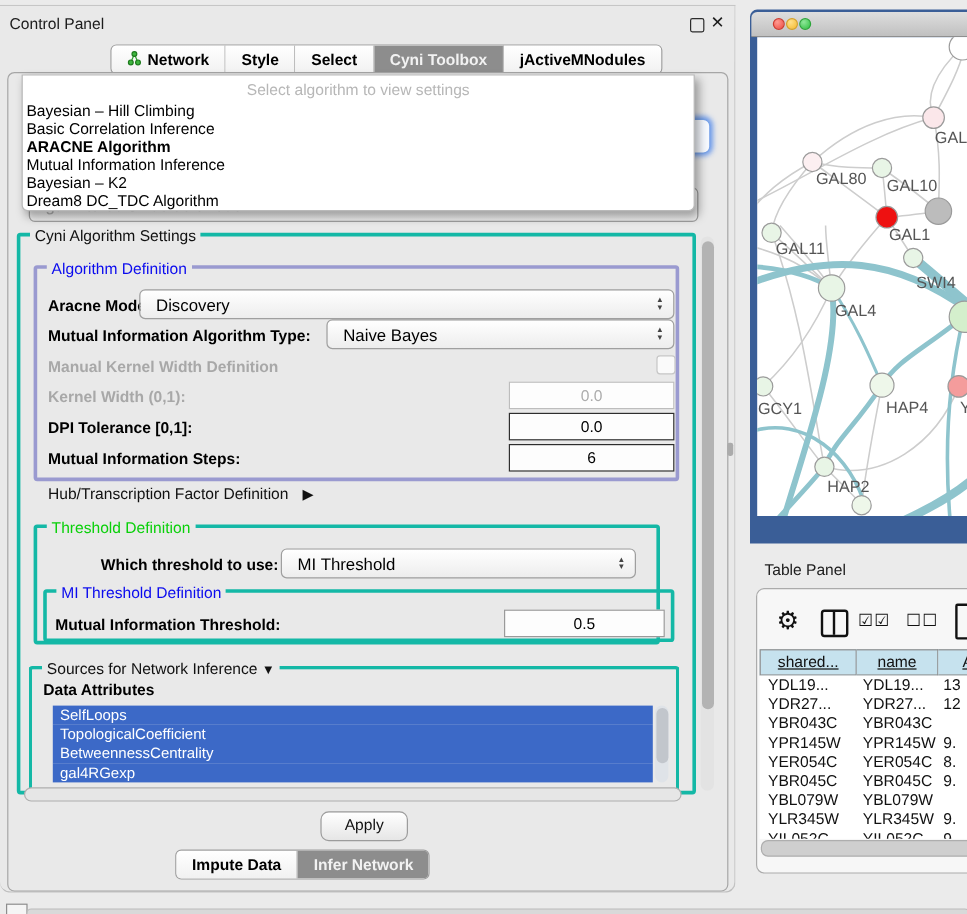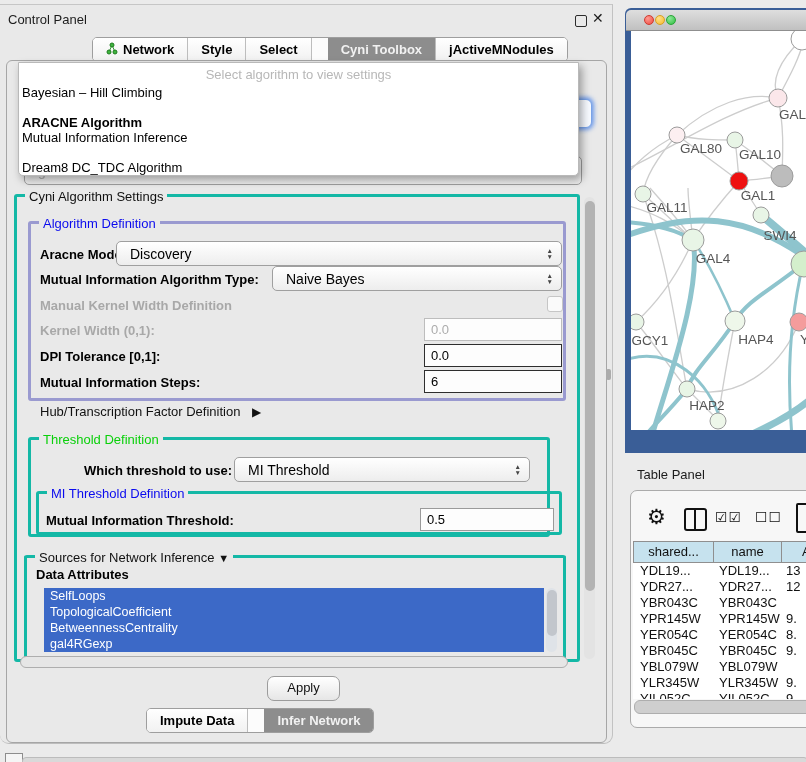--- a/index.html
+++ b/index.html
@@ -12,21 +12,21 @@
              border-top:1px solid #c6c6c6;border-right:1px solid #c2c2c2;border-bottom:1px solid #bdbdbd;
              border-radius:0 0 9px 9px;}
   #cp-title{left:8px;top:7px;font-size:13px;color:#1c1c1c;}
   #cp-float{left:575px;top:10px;width:10px;height:10px;border:1.6px solid #2c2c2c;border-radius:2px;background:transparent;}
   #cp-close{left:592px;top:5px;font-size:14px;font-weight:bold;color:#1c1c1c;}
   
   .tabrow{display:flex;height:23px;border:1px solid #9e9e9e;border-radius:5px;overflow:hidden;background:#fcfcfc;}
   .tab{display:flex;align-items:center;gap:5px;padding:0 13px;font-size:13px;font-weight:bold;
        color:#000;background:linear-gradient(#ffffff,#f1f1f1);border-right:1px solid #bdbdbd;white-space:nowrap;}
   .tab:last-child{border-right:none;}
-  .tab.selected{background:#8d8d8d;color:#f2f2f2;margin-left:16px;}
+  .tab.selected{background:#8d8d8d;color:#f2f2f2;}
   #cp-tabs{left:92px;top:32px;}
   #bottom-tabs{left:146px;top:703px;}
   
   #cp-content{left:6px;top:55px;width:599px;height:681px;background:#e9e9e9;
               border:1px solid #a6a6a6;border-radius:6px;}
   
   .combo{background:linear-gradient(#ffffff,#ededed);border:1px solid #9f9f9f;border-radius:5px;
          display:flex;align-items:center;height:25px;box-sizing:border-box;}
   .combo .cv{padding-left:13px;flex:1;font-size:14px;color:#000;white-space:nowrap;overflow:hidden;}
   .combo .arrows{display:flex;flex-direction:column;align-items:center;justify-content:center;
@@ -43,21 +43,21 @@
   .dd-item{position:absolute;left:3px;width:550px;height:15px;line-height:15px;font-size:13px;color:#000;padding-left:0;}
   .dd-item.bold{font-weight:bold;}
   
   .group{border:3px solid #14b8a6;border-radius:3px;box-sizing:border-box;}
   .gtitle{position:absolute;top:-8px;left:8px;background:#e9e9e9;padding:0 4px;font-size:13px;white-space:nowrap;}
   .gtitle.blue{color:#0b0bee;}
   .gtitle.green{color:#0ad00a;}
   .lbl{font-size:13px;font-weight:bold;color:#000;white-space:nowrap;}
   .lbl.disabled{color:#a8a8a8;}
   .field{box-sizing:border-box;height:23px;background:#fdfdfd;border:1px solid #bdbdbd;
-         font-size:13px;text-align:left;padding:0 6px;font-family:"Liberation Sans",sans-serif;}
+         font-size:13px;text-align:center;padding:0 6px;font-family:"Liberation Sans",sans-serif;}
   .field.dark{border:1.5px solid #2e2e2e;}
   .field.disabled{color:#acacac;}
   
   .vtrack{background:#e3e3e3;border-radius:6px;}
   .vthumb{background:#b3b3b3;border-radius:6px;}
   .hthumb{background:#cfcfcf;border:1px solid #aeaeae;border-radius:6px;}
   
   .attr-row{height:16px;line-height:16px;background:#3c69c7;color:#ffffff;font-size:12.5px;padding-left:6px;}
   
   #apply-btn{left:267px;top:671px;width:71px;height:23px;border:1px solid #9c9c9c;border-radius:7px;
@@ -76,21 +76,21 @@
              border-radius:7px;overflow:hidden;}
   .ticon{color:#111;}
   #icon-gear{left:16px;top:14px;font-size:21px;font-weight:bold;}
   #icon-columns{left:53px;top:17px;width:19px;height:19px;border:2.4px solid #111;border-radius:3px;}
   #icon-columns::after{content:"";position:absolute;left:8px;top:0;width:2.4px;height:100%;background:#111;}
   #icon-checkpair{left:84px;top:18px;font-size:14px;letter-spacing:1px;font-weight:bold;}
   #icon-boxpair{left:124px;top:18px;font-size:14px;letter-spacing:1px;font-weight:bold;}
   #icon-doc{left:165px;top:12px;width:20px;height:26px;border:2.4px solid #111;border-radius:2px;background:#f7f7f7;}
   .thead{display:flex;position:absolute;left:2px;top:50px;height:22px;}
   .thcell{box-sizing:border-box;background:#c6e2ee;border:1px solid #8f8f8f;border-left:none;
-          font-size:13px;text-align:center;line-height:20px;overflow:hidden;white-space:nowrap;}
+          font-size:13px;text-align:center;line-height:20px;overflow:hidden;white-space:nowrap;text-decoration:underline;}
   .thcell:first-child{border-left:1px solid #8f8f8f;}
   #tbody{position:absolute;left:2px;top:72px;width:196px;height:136px;overflow:hidden;background:#ffffff;}
   .trow{display:flex;height:16px;line-height:16px;}
   .tcell{font-size:13px;white-space:nowrap;overflow:hidden;box-sizing:border-box;}
   .tcell.c0{width:80px;padding-left:7px;}
   .tcell.c1{width:68px;padding-left:6px;}
   .tcell.c2{width:48px;padding-left:5px;}
   #tp-hscroll{left:3px;top:209px;width:194px;height:12px;}
   
   #bl-square{left:5px;top:753px;width:16px;height:12px;border:1.6px solid #8d8d8d;background:#f5f5f5;}
@@ -143,22 +143,24 @@
       <span class="cv">gal-filtered sif default node</span>
       <span class="arrows">
         <span>▲</span>
           <span>▼</span>
       </span>
     </div>
 
     <div id="popup" class="abs">
       <div id="popup-prompt" class="abs">Select algorithm to view settings</div>
       <div class="dd-item" style="top:22px">Bayesian – Hill Climbing</div>
+      <div class="dd-item" style="top:37px">Basic Correlation Inference</div>
       <div class="dd-item bold" style="top:52px">ARACNE Algorithm</div>
       <div class="dd-item" style="top:67px">Mutual Information Inference</div>
+      <div class="dd-item" style="top:82px">Bayesian – K2</div>
       <div class="dd-item" style="top:97px">Dream8 DC_TDC Algorithm</div>
     </div>
 
     <div class="abs group" style="left:14px;top:189px;width:566px;height:468px;">
       <span class="gtitle">Cyni Algorithm Settings</span>
     </div>
 
     <div class="abs vtrack" style="left:584px;top:192px;width:11px;height:462px;">
       <div class="vthumb" style="position:absolute;left:0.5px;top:4px;width:10px;height:390px;"></div>
     </div>

